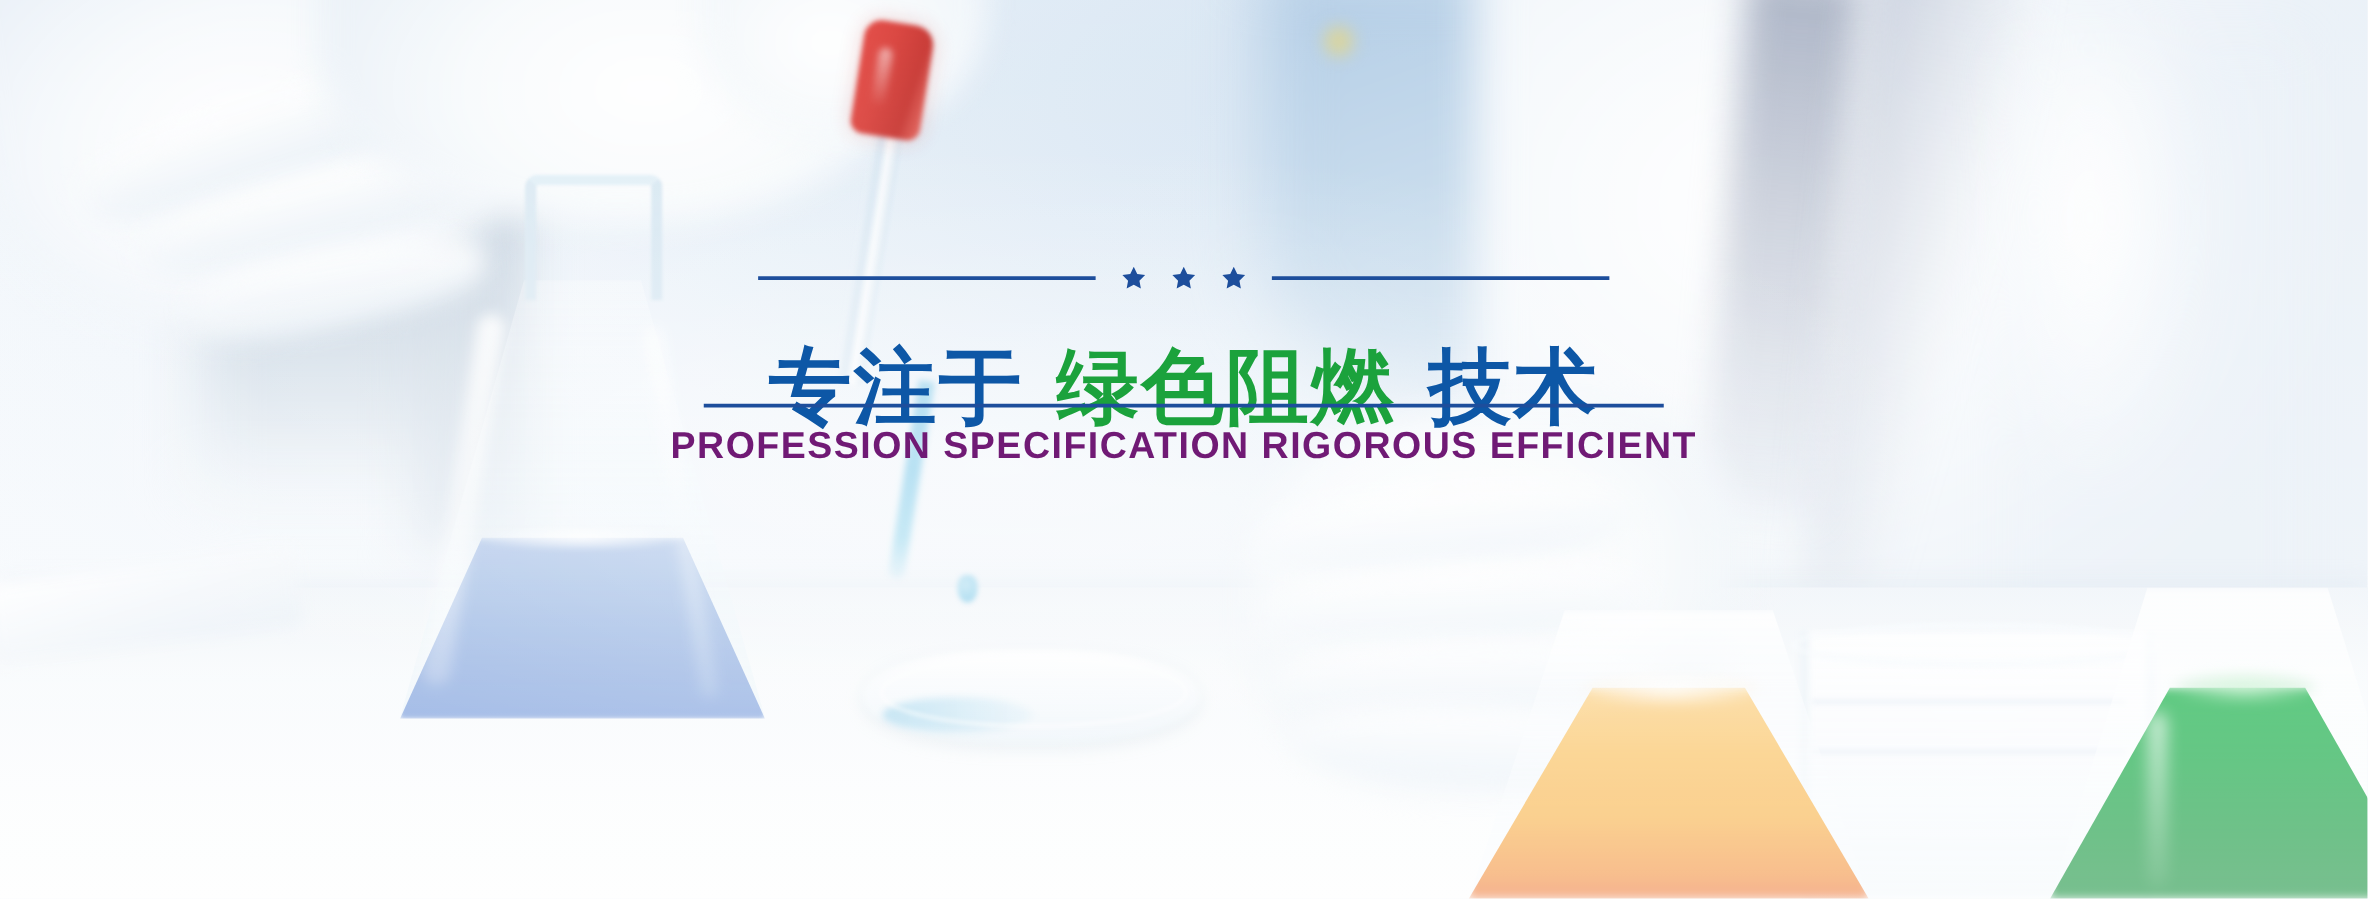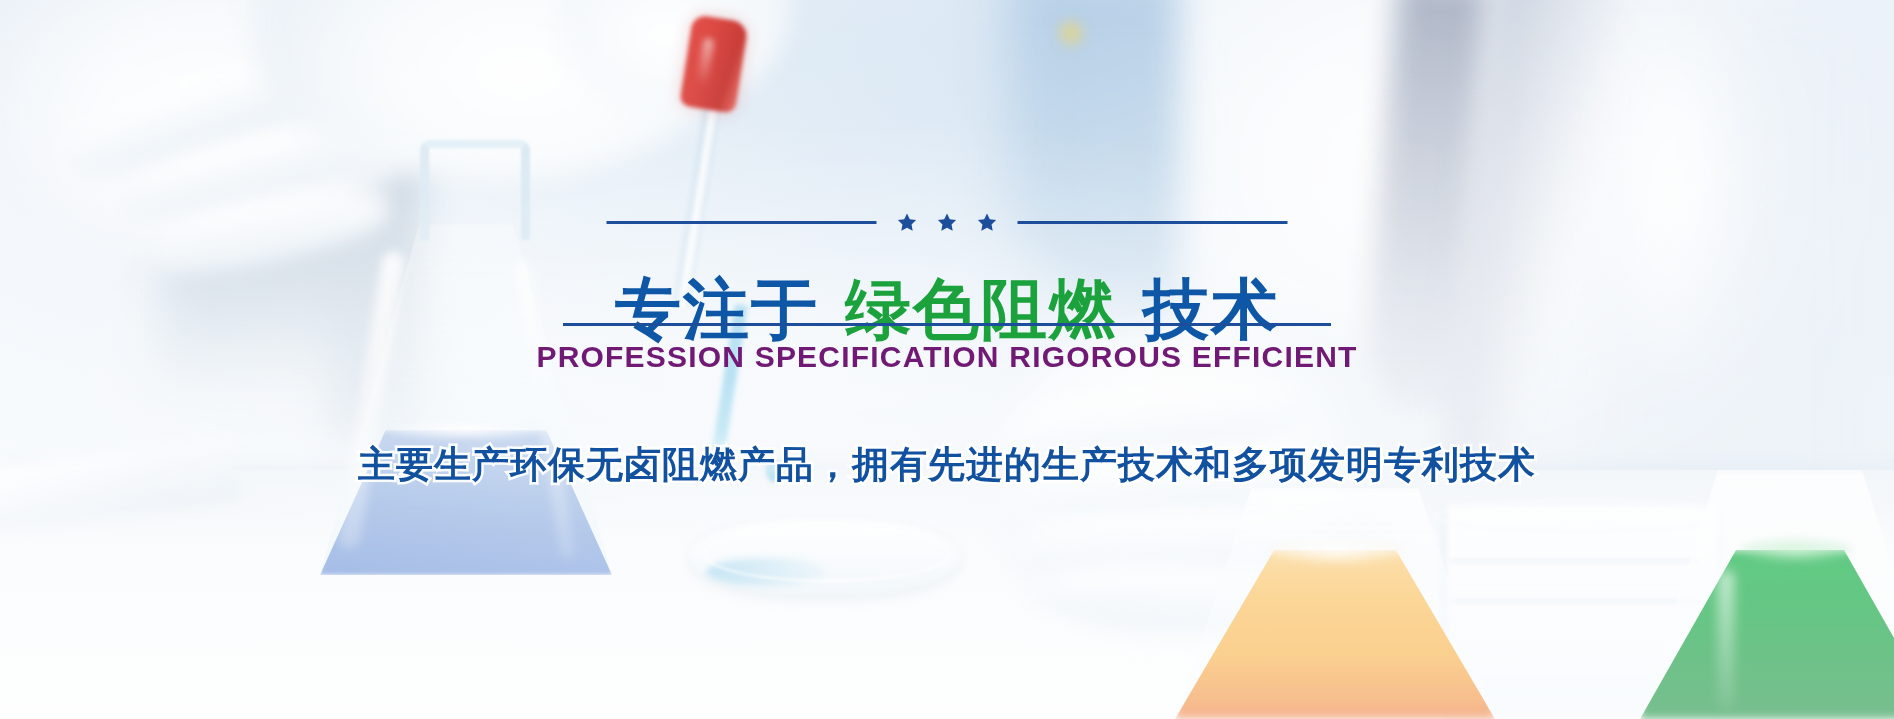--- a/index.html
+++ b/index.html
@@ -457,16 +457,15 @@
       </span>
       <span class="rule"></span>
     </div>
 
     <h1 class="headline"><span class="hl-blue">专注于</span><span class="hl-gap"></span><span class="hl-green">绿色阻燃</span><span class="hl-gap"></span><span class="hl-blue">技术</span></h1>
 
     <div class="hl-underline"></div>
 
     <div class="subtitle">PROFESSION SPECIFICATION RIGOROUS EFFICIENT</div>
 
-    <div class="tagline">主要生产环保无卤阻燃产品，拥有先进的生产技术和多项发明专利技术</div>
 
   </div>
 </div>
 
 </body></html>

